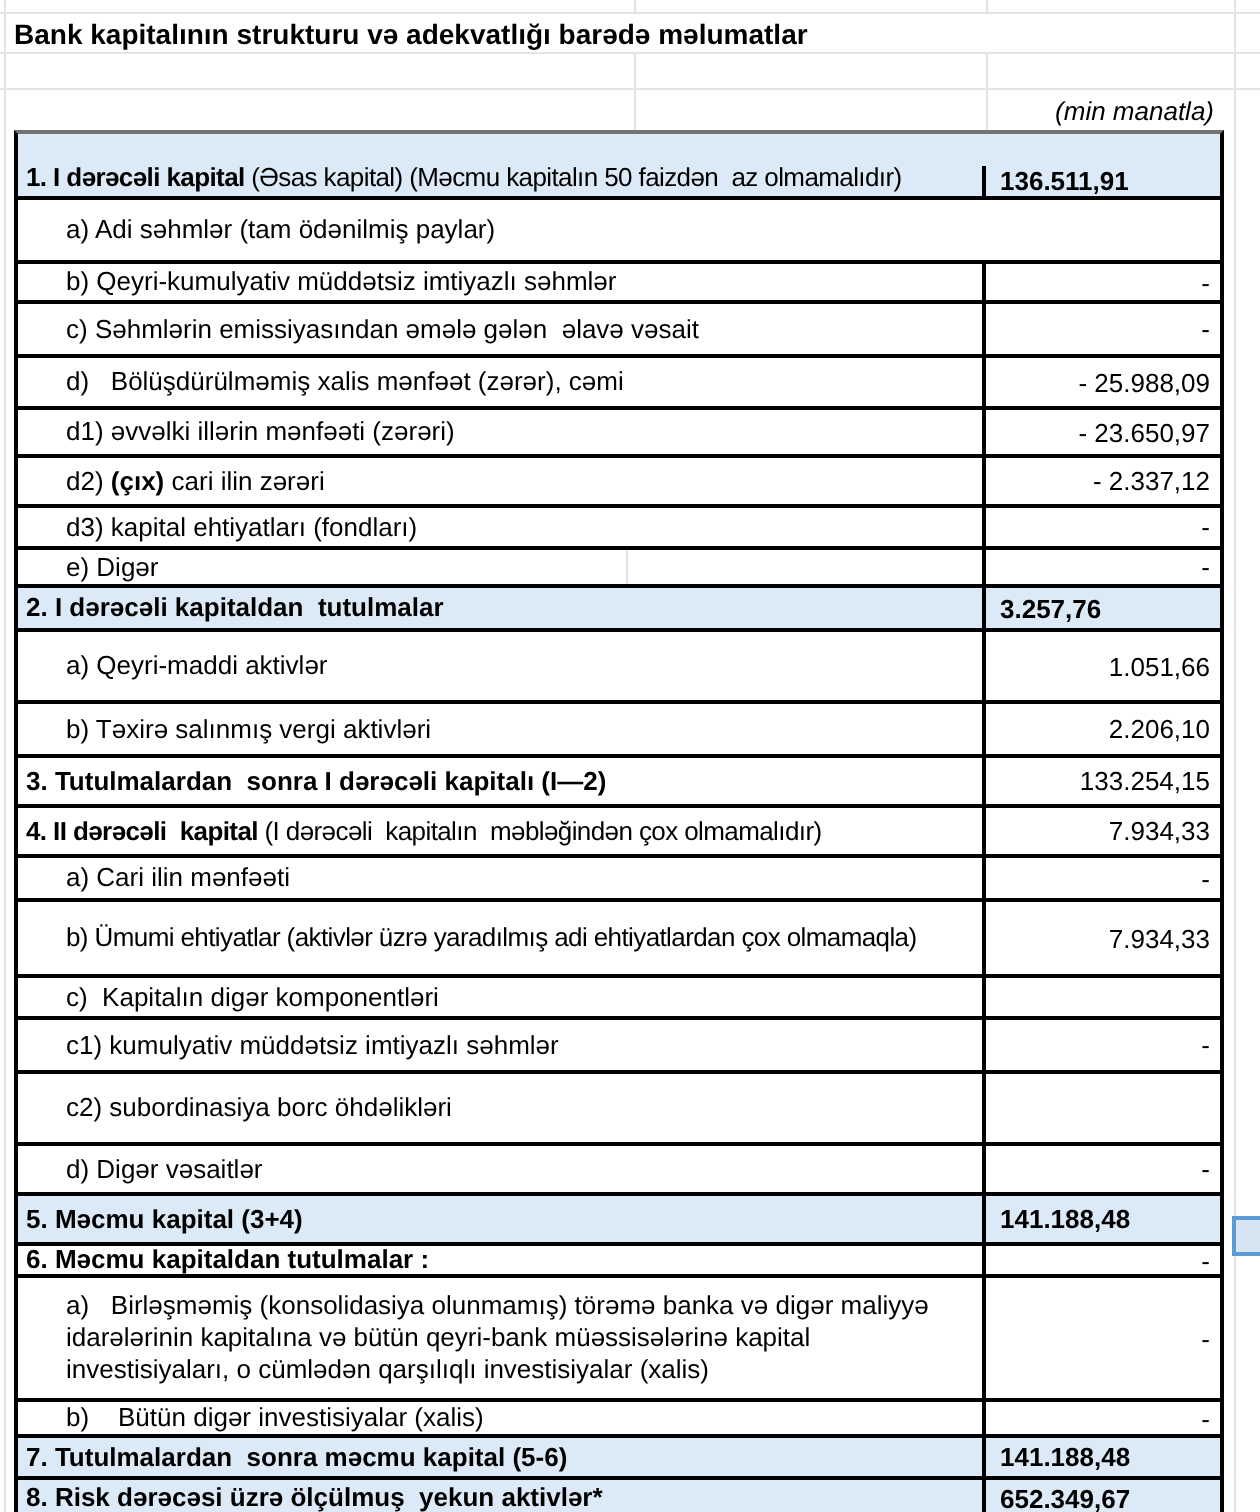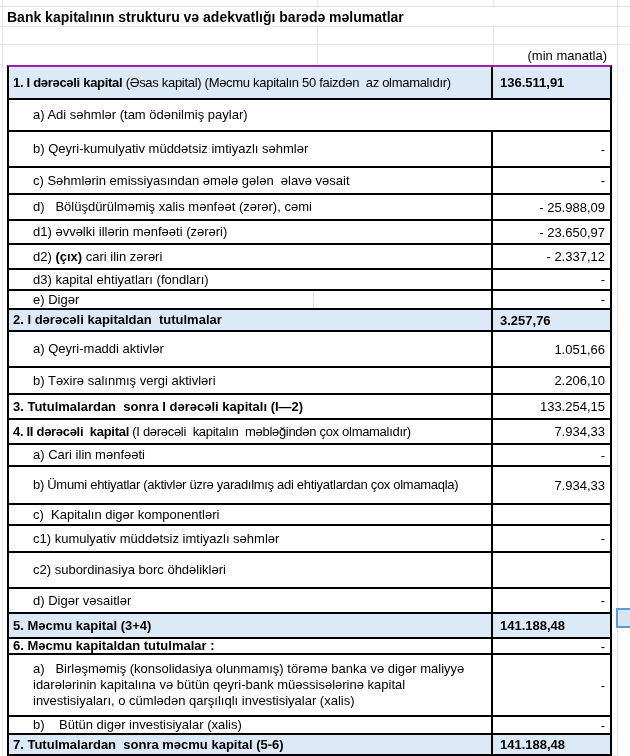--- a/index.html
+++ b/index.html
@@ -5,38 +5,38 @@
   html,body{margin:0;padding:0;background:#fff;}
   .sheet{position:relative;width:630px;height:756px;background:#fff;overflow:hidden;
          font-family:"Liberation Sans",sans-serif;color:#000;font-size:13px;}
   .vline{position:absolute;top:0;height:756px;width:1px;background:#E4E4E4;z-index:0;}
   .rows{position:relative;z-index:1;}
   .row{display:flex;box-sizing:border-box;}
   .g{width:7px;flex:none;box-sizing:border-box;}
   .s{width:18px;flex:none;box-sizing:border-box;}
   .t{flex:1;display:flex;min-width:0;box-sizing:border-box;background:#fff;
      border-left:2px solid #000;border-right:2px solid #000;border-bottom:2px solid #000;}
-  .first .t{border-top:2px solid #a21caf;}
+  .first .t{border-top:2px solid #737373;align-items:flex-end;}
   .lbl{flex:1;display:flex;align-items:center;min-width:0;box-sizing:border-box;
        padding:1px 2px 1px 4px;line-height:1.22;white-space:pre-wrap;}
   .val{width:119px;flex:none;box-sizing:border-box;border-left:2px solid #000;
        display:flex;align-items:center;justify-content:flex-end;padding:0 5px;white-space:nowrap;}
   .ind1 .lbl{padding-left:24px;}
   .ind2 .lbl{padding-left:24px;}
   .hl .t{background:#DCE9F6;}
   .hl .lbl,.bold-lbl .lbl{font-weight:700;}
   .hl .val{justify-content:flex-start;font-weight:700;padding-left:7px;}
   .tight .lbl{letter-spacing:-0.3px;}
   .free .t{border:0;background:transparent;}
   .free .val{border-left:1px solid #E4E4E4;}
   .gridb .g,.gridb .t,.gridb .s{border-bottom:1px solid #E4E4E4;}
   .titlebar .t{align-items:center;font-weight:700;font-size:14px;}
   .free.gmid .lbl{background:linear-gradient(to right,transparent 310px,#E4E4E4 310px,#E4E4E4 311px,transparent 311px);}
   .gmide .lbl{background:linear-gradient(to right,transparent 304px,#E4E4E4 304px,#E4E4E4 305px,transparent 305px);}
-  .unit .val{}
+  .unit .val{font-style:italic;}
   .sel{position:absolute;left:616px;top:608px;width:16px;height:20px;box-sizing:border-box;
        background:#D7E5F3;border:2px solid #5B9BD5;z-index:2;}
   b{font-weight:700;}
 </style>
 </head>
 <body>
 
 <div class="sheet">
   <div class="vline" style="left:2px"></div>
   <div class="vline" style="left:617px"></div>
@@ -84,21 +84,21 @@
         </div>
       <div class="s"></div>
     </div>
     <div class="row ind1" style="height:32px">
       <div class="g"></div>
       <div class="t">
           <div class="lbl"><span>a) Adi səhmlər (tam ödənilmiş paylar)</span></div>
         </div>
       <div class="s"></div>
     </div>
-    <div class="row ind1" style="height:36px">
+    <div class="row ind1" style="height:20px">
       <div class="g"></div>
       <div class="t">
           <div class="lbl"><span>b) Qeyri-kumulyativ müddətsiz imtiyazlı səhmlər</span></div>
           <div class="val">-</div>
         </div>
       <div class="s"></div>
     </div>
     <div class="row ind1" style="height:27px">
       <div class="g"></div>
       <div class="t">

